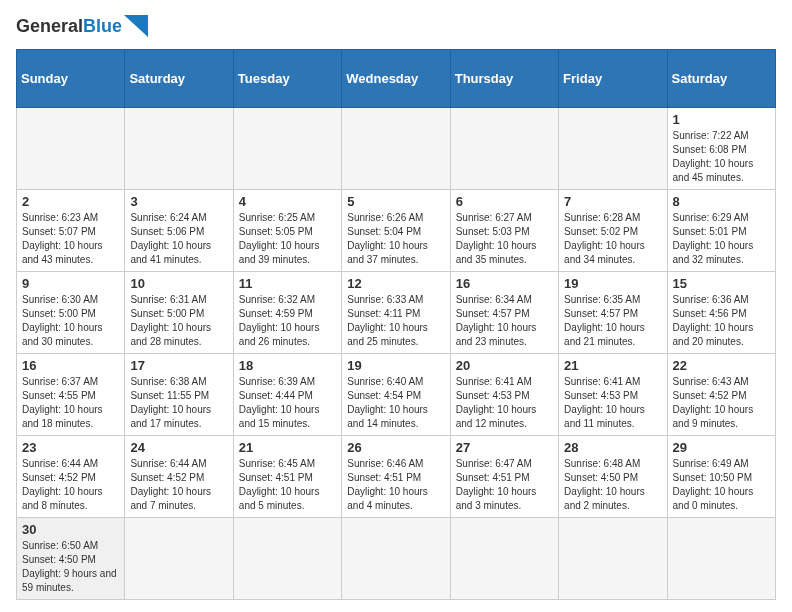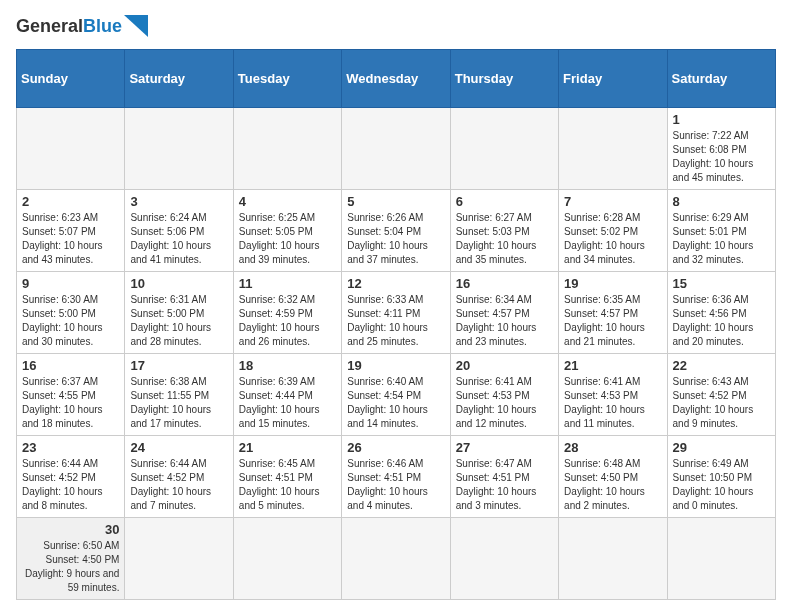--- a/index.html
+++ b/index.html
@@ -72,21 +72,20 @@
       display: block;
       margin-bottom: 2px;
     }
     .day-info {
       font-size: 10px;
       line-height: 1.4;
       color: #333;
     }
     .last-row td {
       background: #f0f0f0;
-      text-align: right;
     }
   </style>
 </head>
 <body>
 
 <div class="header-area">
   <div class="logo">
     <div style="display:flex;align-items:center;">
       <span class="logo-text">General<span>Blue</span></span>
       <svg width="24" height="22" viewBox="0 0 24 22" style="margin-left:2px;margin-top:-2px;">

